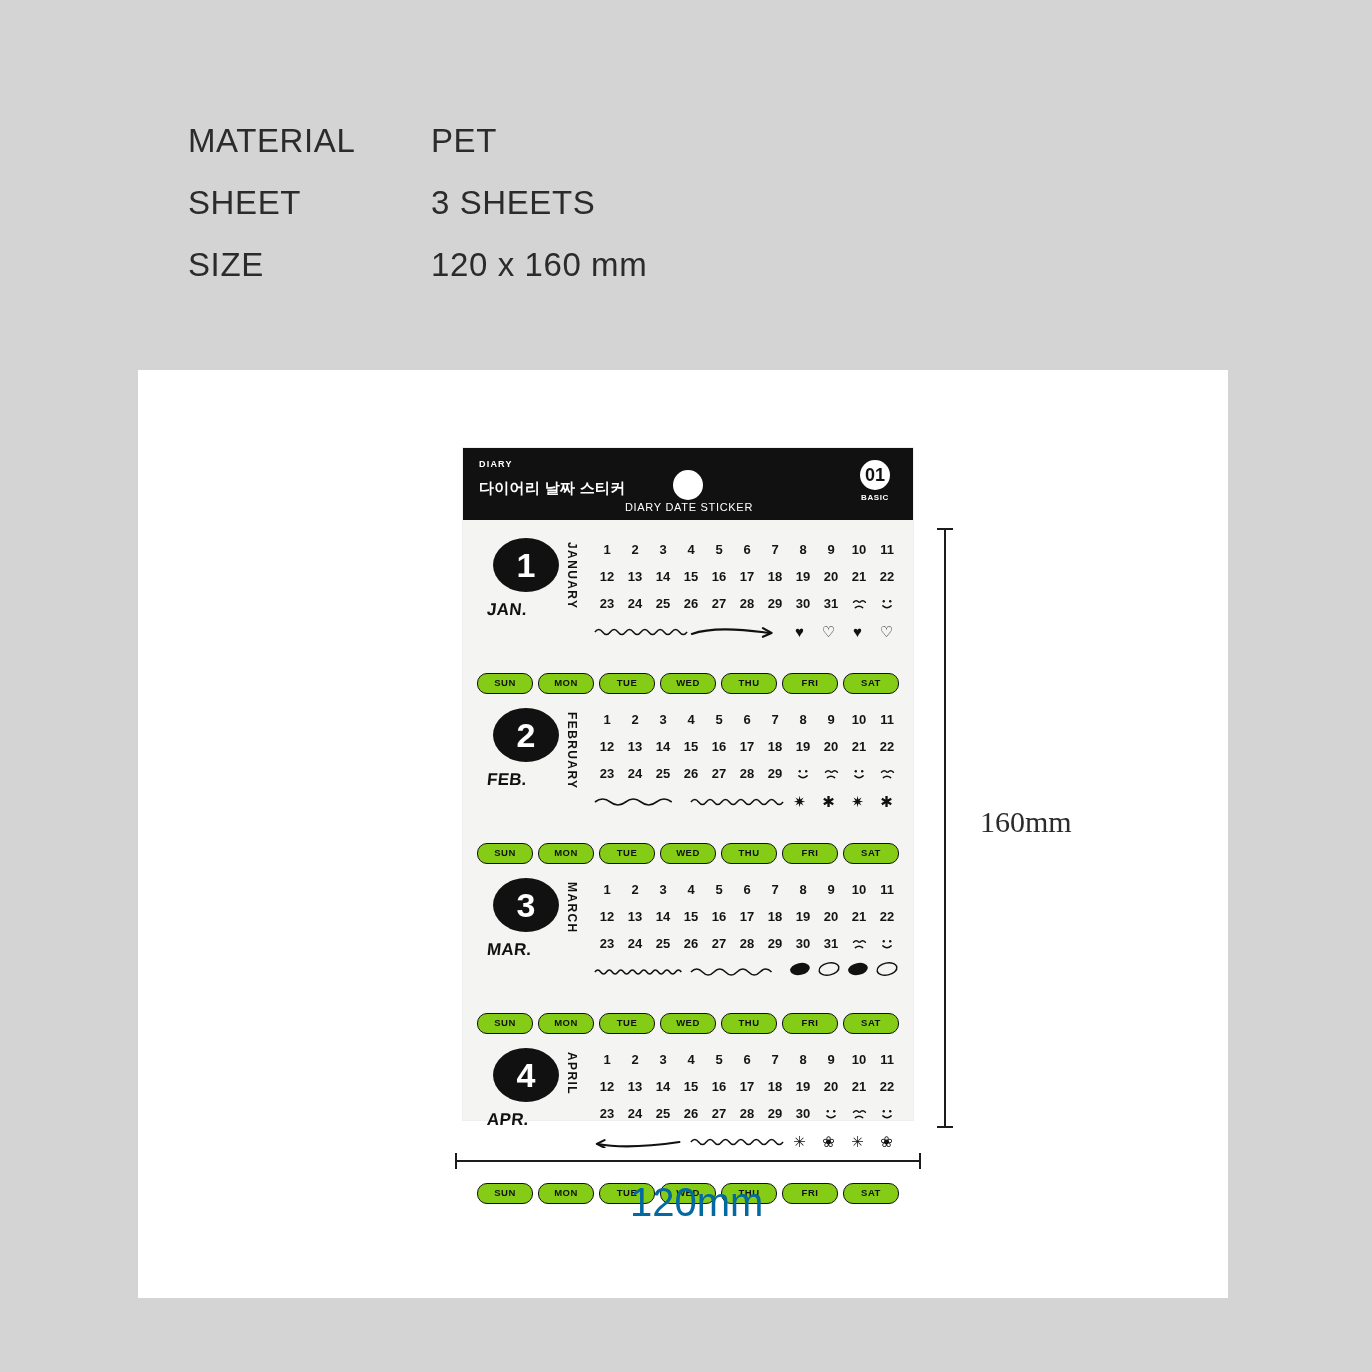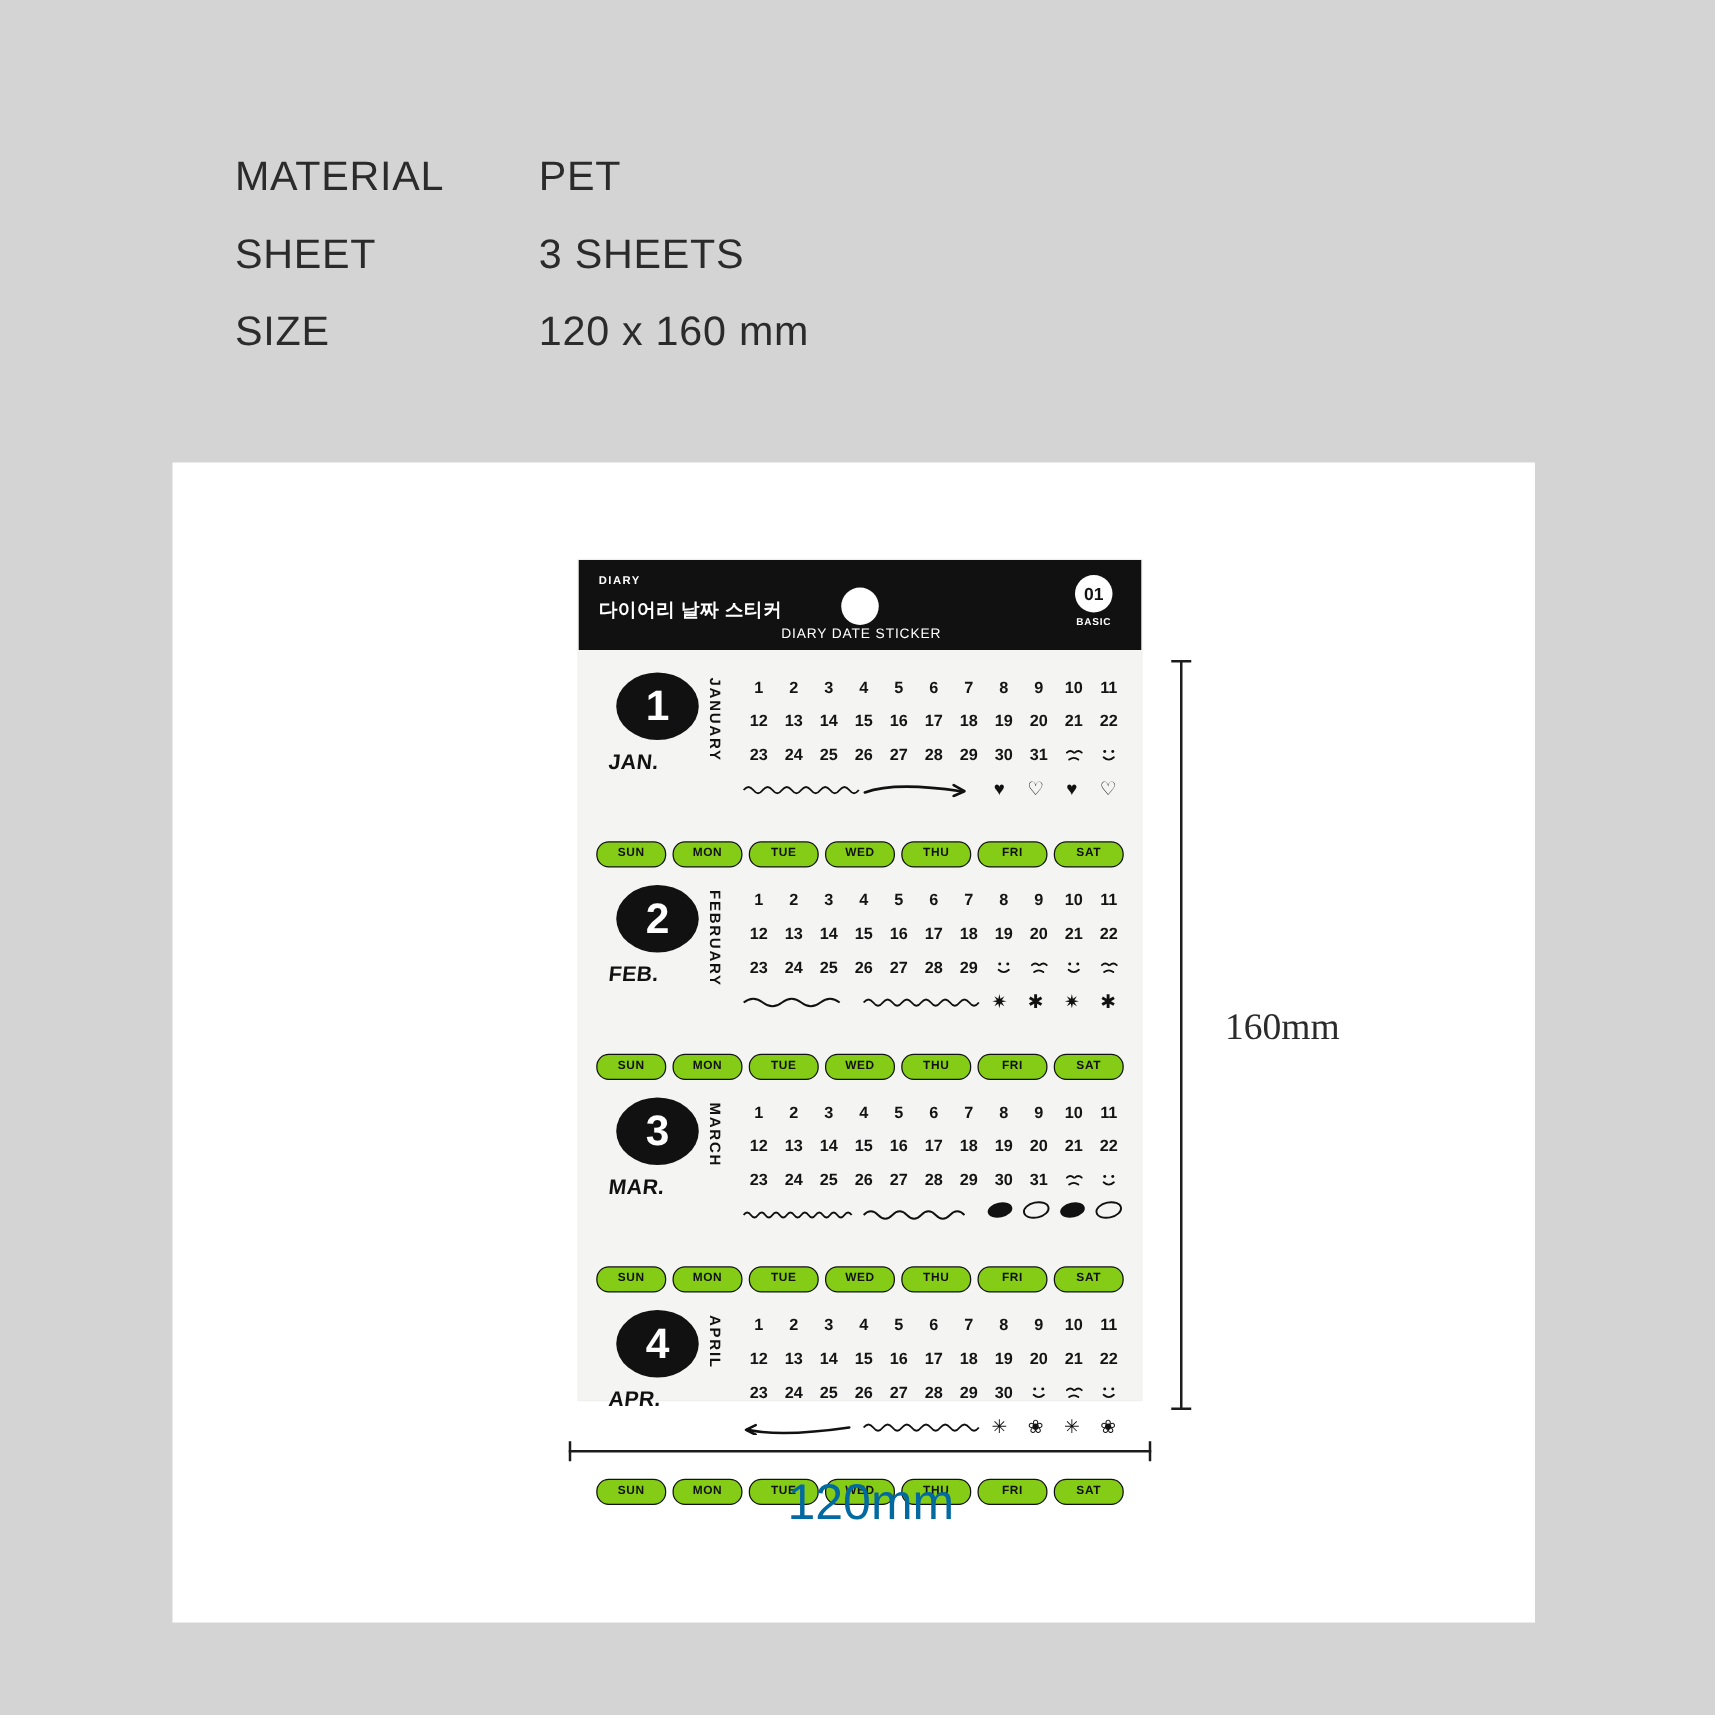--- a/index.html
+++ b/index.html
@@ -104,21 +104,21 @@
     top: 12px;
     width: 48px;
     text-align: center;
   }
   .badge-circle {
     width: 30px;
     height: 30px;
     border-radius: 50%;
     background: #ffffff;
     color: #111111;
-    font-size: 14px;
+    font-size: 18px;
     font-weight: bold;
     line-height: 30px;
     margin: 0 auto;
   }
   .badge-text {
     font-size: 8px;
     font-weight: bold;
     letter-spacing: 0.6px;
     margin-top: 3px;
   }

